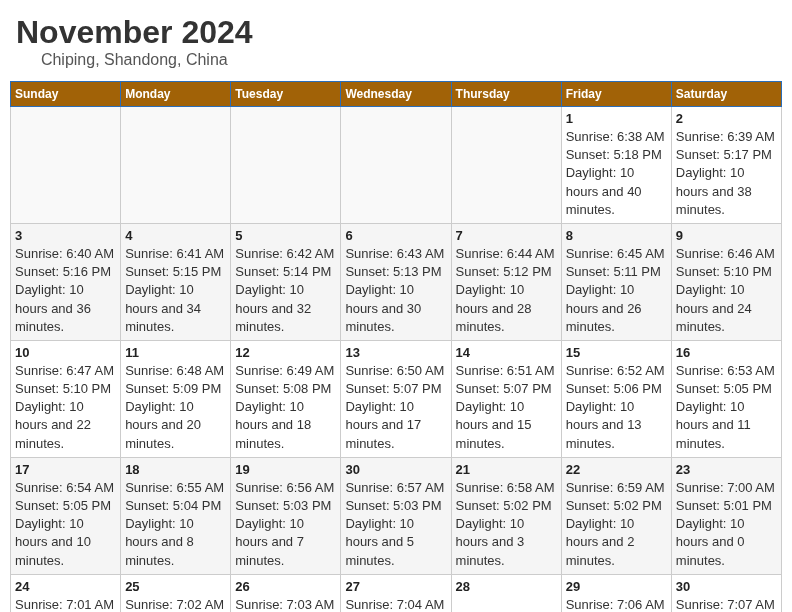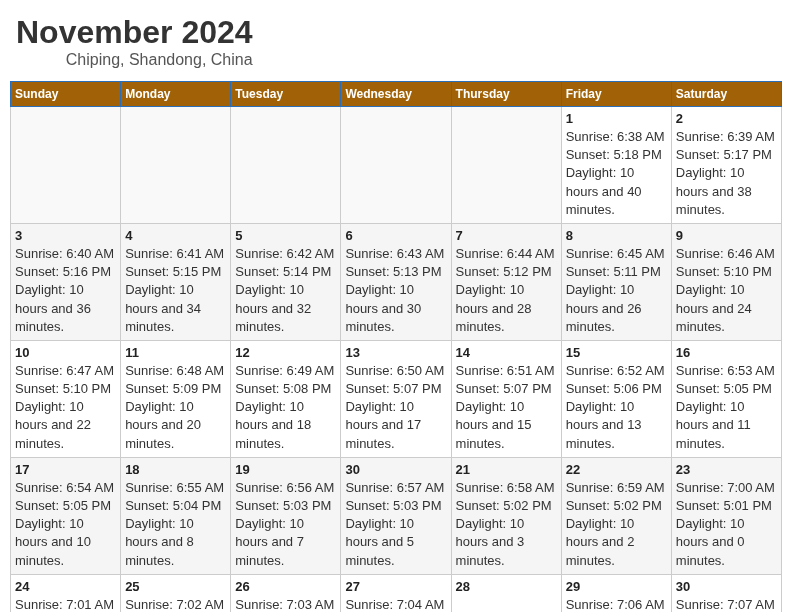--- a/index.html
+++ b/index.html
@@ -30,21 +30,21 @@
     }
     .logo-text span {
       color: #2980b9;
     }
     .logo-icon {
       width: 28px;
       height: 28px;
       margin-left: 2px;
     }
     .title-area {
-      text-align: right;
+      text-align: center;
     }
     .month-title {
       font-size: 32px;
       font-weight: bold;
       color: #333;
     }
     .location {
       font-size: 16px;
       color: #555;
     }

